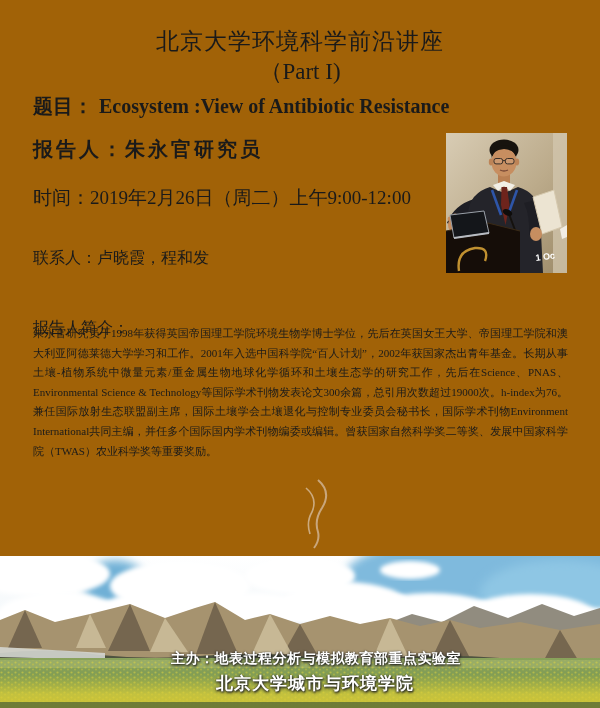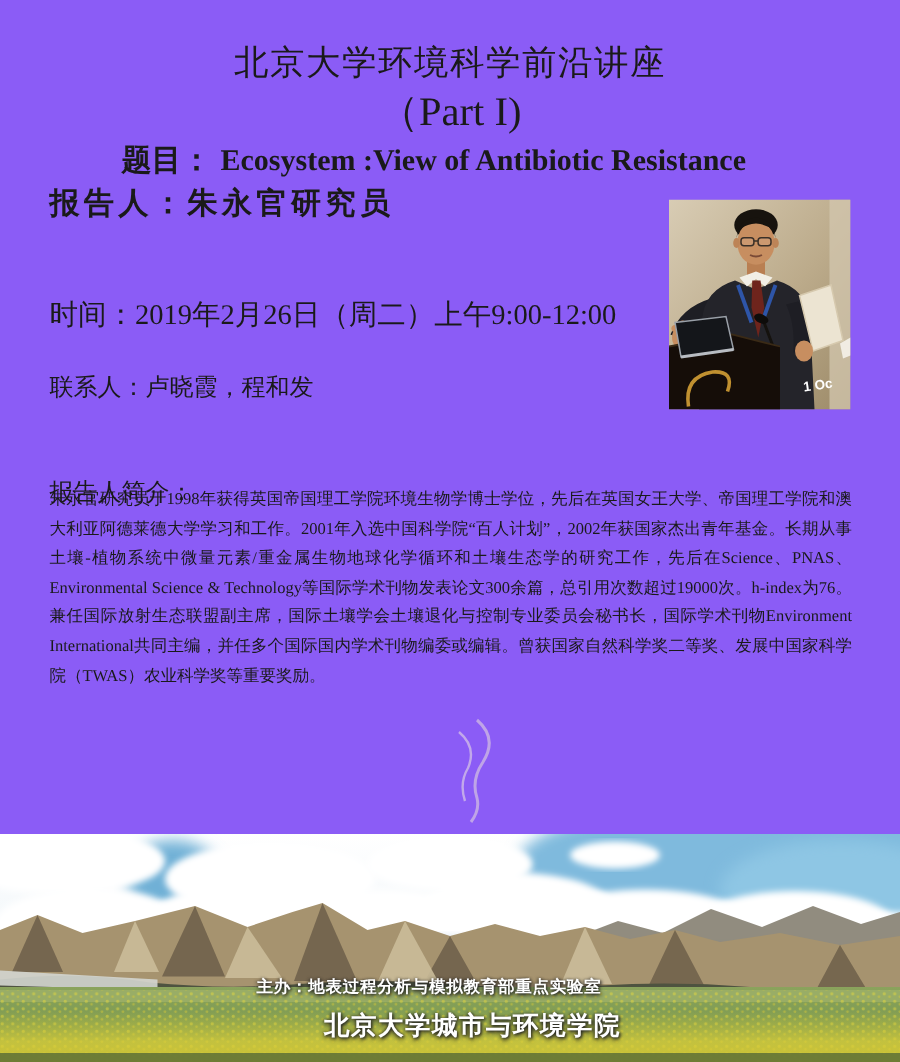--- a/index.html
+++ b/index.html
@@ -1,44 +1,44 @@
 <!DOCTYPE html>
 <html><head>
 <meta charset="utf-8">
 <style>
   html,body{margin:0;padding:0;background:#fff;}
   .poster{
-    position:relative;width:600px;height:708px;background:#8b5cf6;
+    position:relative;width:600px;height:708px;background:#a16207;
     font-family:"Liberation Serif","DejaVu Serif",serif;color:#1a1a1a;
     overflow:hidden;
   }
   .abs{position:absolute;}
   .title-line1{top:26px;left:0;width:600px;text-align:center;font-size:23px;font-weight:500;letter-spacing:1px;}
-  .title-line2{top:56px;left:0;width:600px;text-align:center;font-size:27px;font-weight:500;}
+  .title-line2{top:56px;left:0;width:600px;text-align:center;font-size:23px;font-weight:500;}
   .row-topic{top:93px;left:33px;font-size:20px;font-weight:bold;white-space:nowrap;}
-  .row-topic .lbl{margin-right:6px;margin-left:48px;}
-  .row-speaker{top:122px;left:33px;font-size:20px;font-weight:bold;letter-spacing:3px;white-space:nowrap;}
-  .row-time{top:185px;left:33px;font-size:19px;white-space:nowrap;margin-top:12px;}
+  .row-topic .lbl{margin-right:6px;}
+  .row-speaker{top:136px;left:33px;font-size:20px;font-weight:bold;letter-spacing:3px;white-space:nowrap;}
+  .row-time{top:185px;left:33px;font-size:19px;white-space:nowrap;}
   .row-venue{top:208px;left:33px;font-size:19px;white-space:nowrap;}
   .row-contact{top:248px;left:33px;font-size:16px;white-space:nowrap;}
   .bio-heading{top:287px;left:33px;font-size:16px;margin-top:31px;}
   .bio-text{
     top:324px;left:33px;width:535px;font-size:11px;line-height:19.6px;
     text-align:justify;text-justify:inter-ideograph;
   }
   .row-welcome{top:538px;left:33px;font-size:16px;}
   .speaker-photo{top:133px;left:446px;width:121px;height:140px;}
   .watermark{top:478px;left:288px;width:52px;height:72px;opacity:.55;}
   .landscape{top:556px;left:0;width:600px;height:152px;}
   .landscape svg{display:block;}
   .footer-line{
     color:#ffffff;font-weight:bold;white-space:nowrap;
     text-shadow:1px 1px 2px rgba(35,35,35,.95),-1px 0 2px rgba(35,35,35,.55),0 2px 3px rgba(35,35,35,.6);
   }
-  .footer-line1{top:650px;left:123px;font-size:11px;letter-spacing:.5px;padding-left:48px;}
+  .footer-line1{top:650px;left:123px;font-size:14px;letter-spacing:.5px;padding-left:48px;}
   .footer-line2{top:672px;left:216px;font-size:17px;letter-spacing:1px;}
 </style>
 </head>
 <body>
 
 <div class="poster">
 
   <div class="abs title-line1">北京大学环境科学前沿讲座</div>
   <div class="abs title-line2">（Part I)</div>
 

